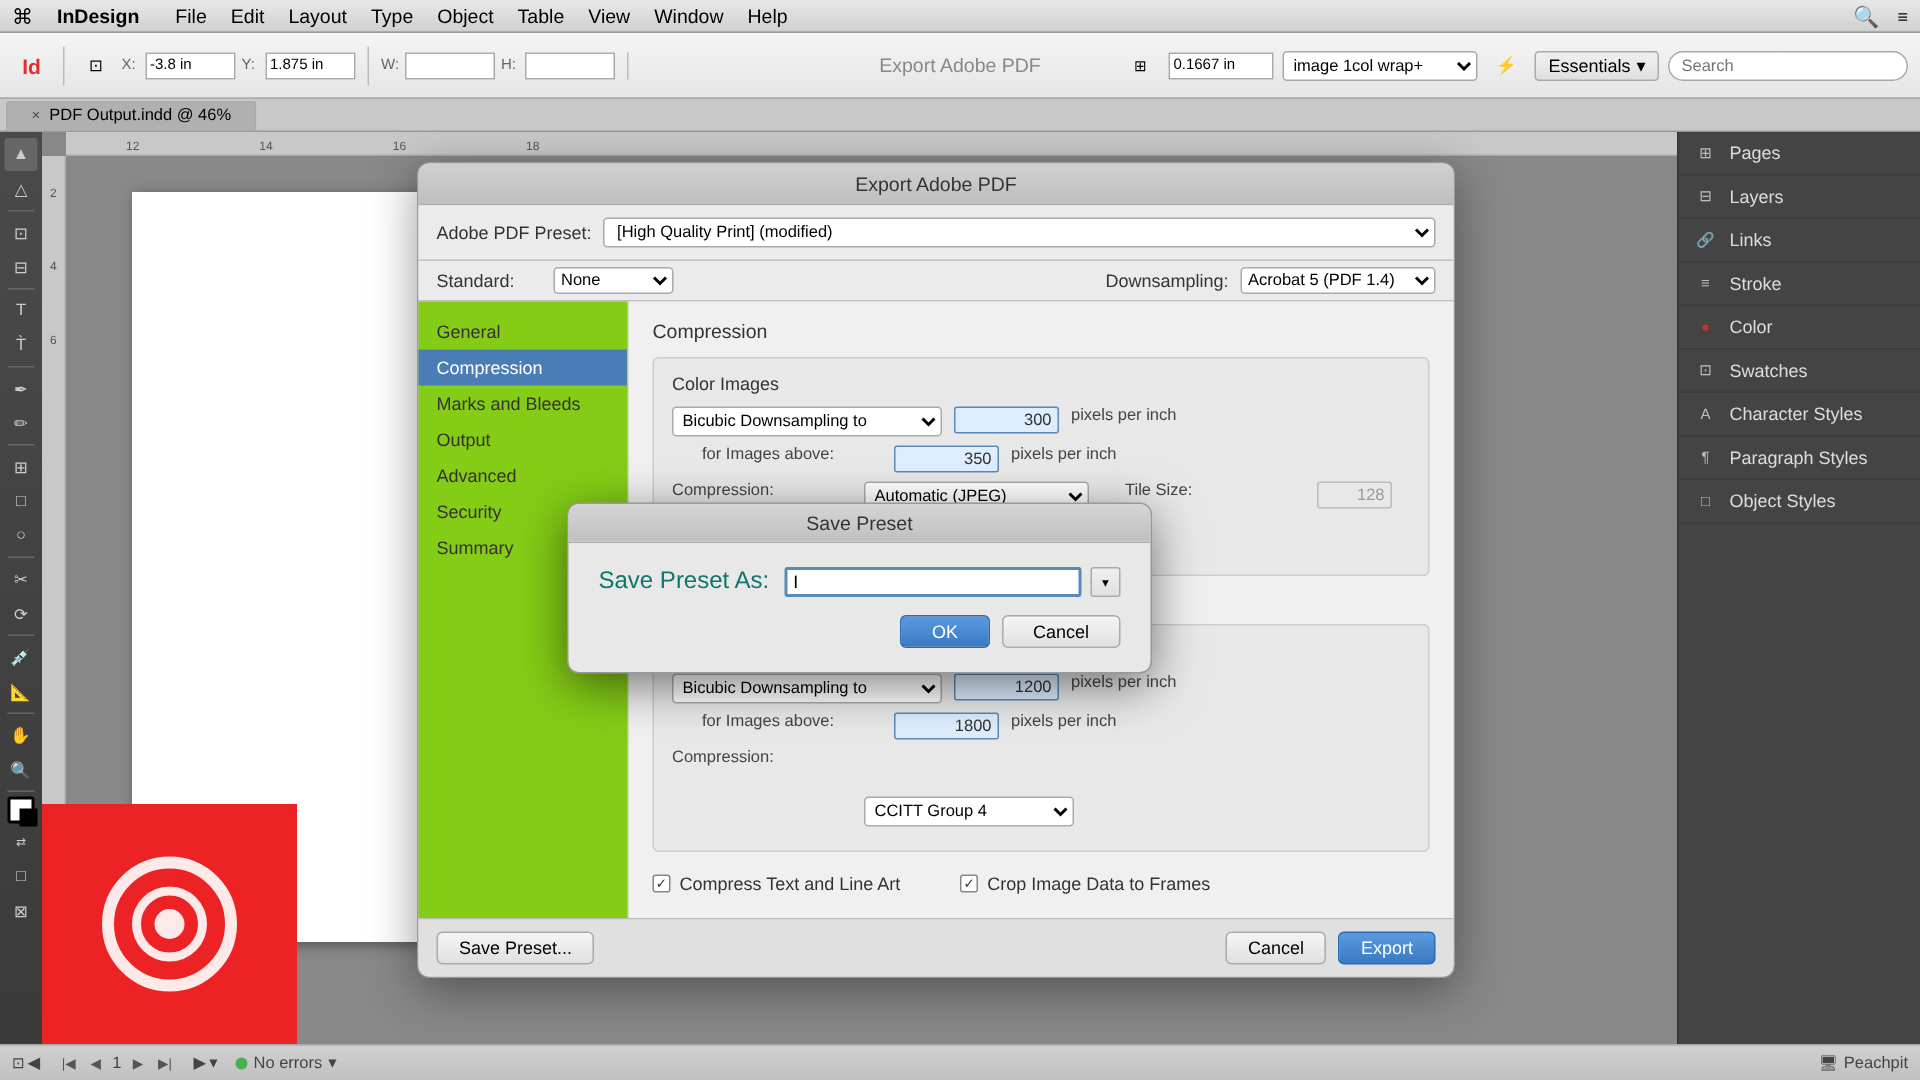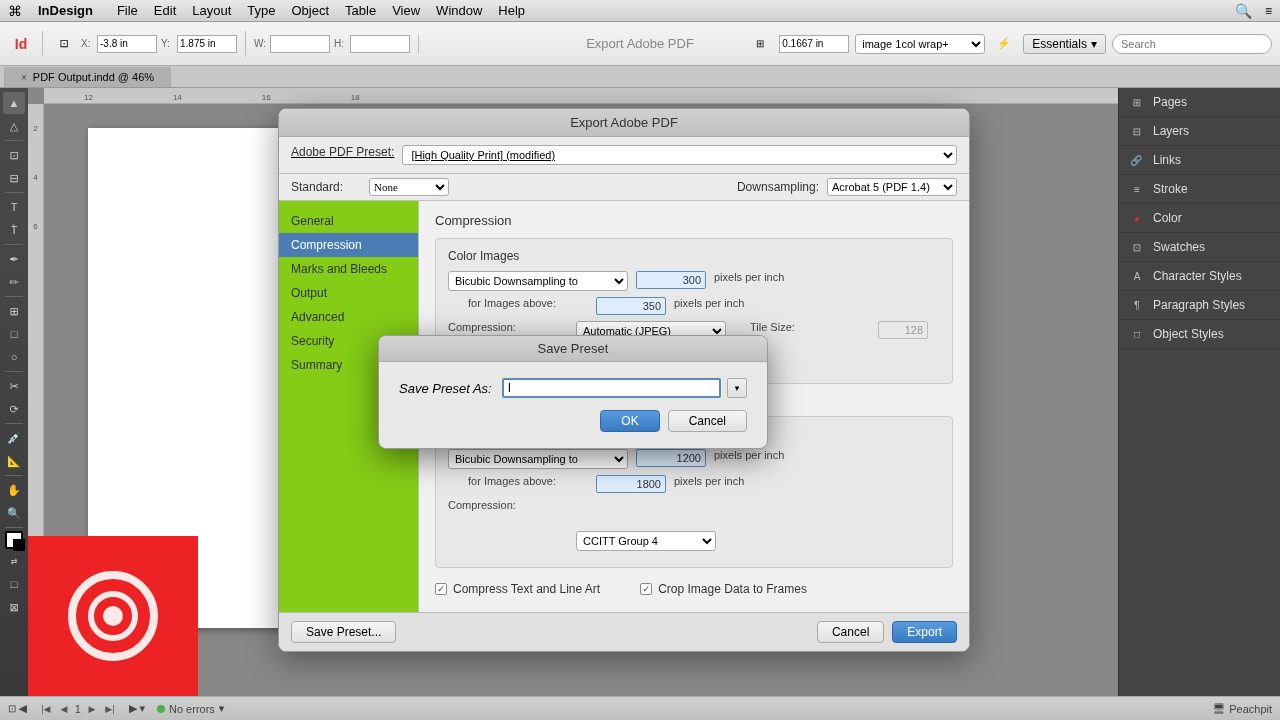--- a/index.html
+++ b/index.html
@@ -181,39 +181,38 @@
       border-bottom: 1px solid #aaa;
       display: flex;
       align-items: center;
       justify-content: center;
       font-size: 13px;
       font-weight: 500;
       color: #333;
     }
     .dialog-presets {
       display: flex;
-      align-items: flex-start;
+      align-items: center;
       padding: 8px 12px;
       gap: 8px;
       border-bottom: 1px solid #c0c0c0;
       background: #ebebeb;
-      text-decoration: underline;
     }
     .preset-label { font-size: 12px; color: #333; }
     .preset-select { flex: 1; height: 20px; border: 1px solid #aaa; border-radius: 3px; font-size: 11px; background: white; padding: 0 4px; }
     .standard-row {
       display: flex;
       align-items: center;
       padding: 4px 12px;
       gap: 8px;
       background: #ebebeb;
       border-bottom: 1px solid #c0c0c0;
     }
     .standard-label { font-size: 12px; color: #333; width: 70px; }
-    .standard-select { width: 80px; height: 18px; border: 1px solid #aaa; border-radius: 3px; font-size: 11px; background: white; font-family: Liberation Serif, serif; }
+    .standard-select { width: 80px; height: 18px; border: 1px solid #aaa; border-radius: 3px; font-size: 11px; background: white; }
     .compat-label { font-size: 12px; color: #333; margin-left: auto; }
     .compat-select { width: 130px; height: 18px; border: 1px solid #aaa; border-radius: 3px; font-size: 11px; background: white; }
 
     .dialog-body {
       display: flex;
       flex: 1;
     }
     .dialog-sidebar {
       width: 140px;
       background: #84cc16;
@@ -293,21 +292,21 @@
       border-bottom: 1px solid #aaa;
       display: flex;
       align-items: center;
       justify-content: center;
       font-size: 13px;
       font-weight: 500;
       color: #333;
     }
     .modal-body { padding: 16px 20px; }
     .modal-row { display: flex; align-items: center; gap: 10px; margin-bottom: 12px; }
-    .modal-label { font-size: 13px; color: #000000; white-space: nowrap; font-style: italic; }
+    .modal-label { font-size: 16px; color: #0f766e; white-space: nowrap; }
     .modal-input-wrapper { display: flex; align-items: center; flex: 1; gap: 6px; }
     .modal-input { flex: 1; height: 20px; border: 2px solid #5a8ab8; border-radius: 2px; font-size: 12px; padding: 0 4px; background: white; }
     .modal-dropdown-btn { width: 20px; height: 20px; border: 1px solid #aaa; border-radius: 2px; background: linear-gradient(to bottom, #f0f0f0, #e0e0e0); display: flex; align-items: center; justify-content: center; font-size: 9px; cursor: pointer; }
     .modal-btns { display: flex; justify-content: flex-end; gap: 8px; }
     .modal-btn {
       height: 22px;
       padding: 0 20px;
       border: 1px solid #aaa;
       border-radius: 4px;
       font-size: 12px;

